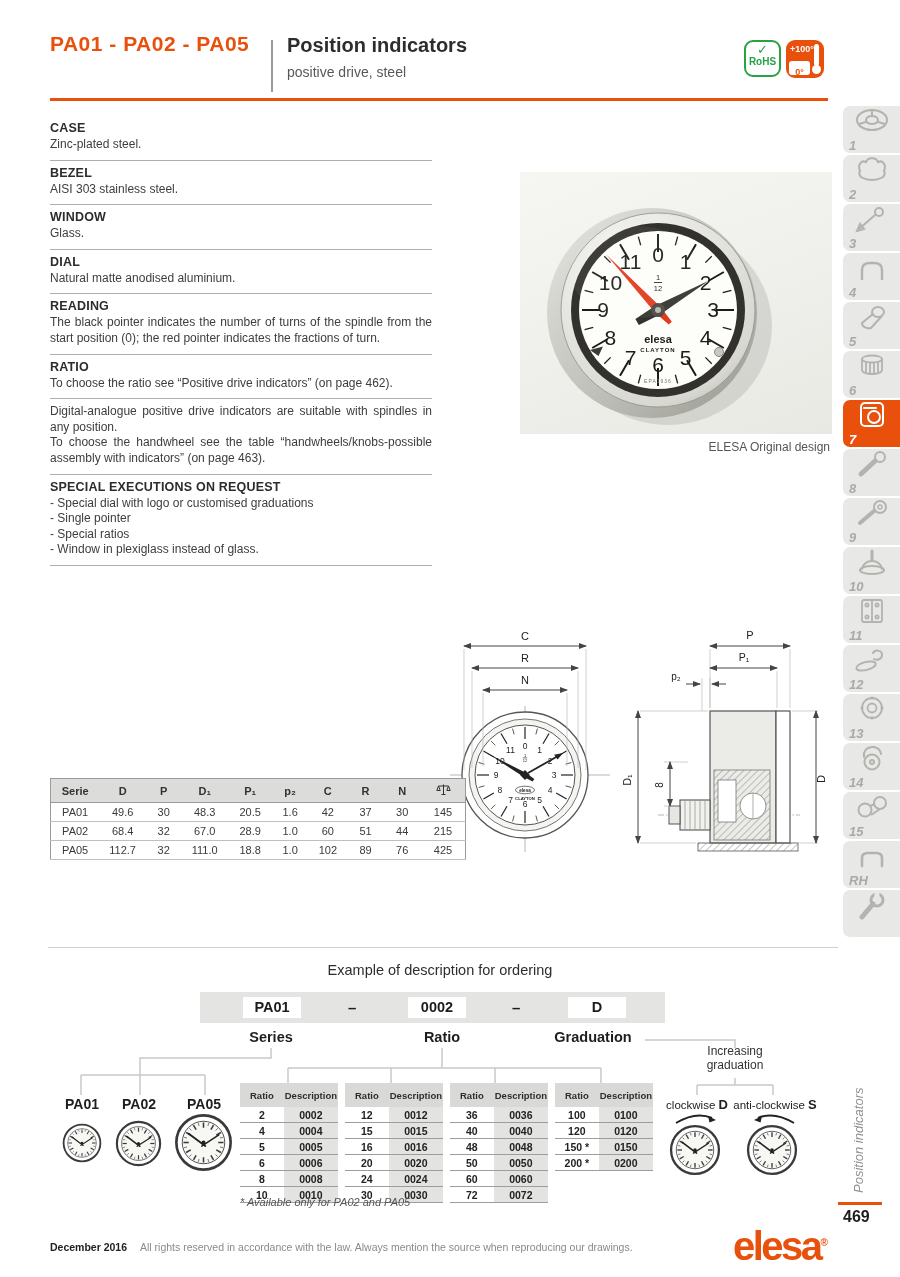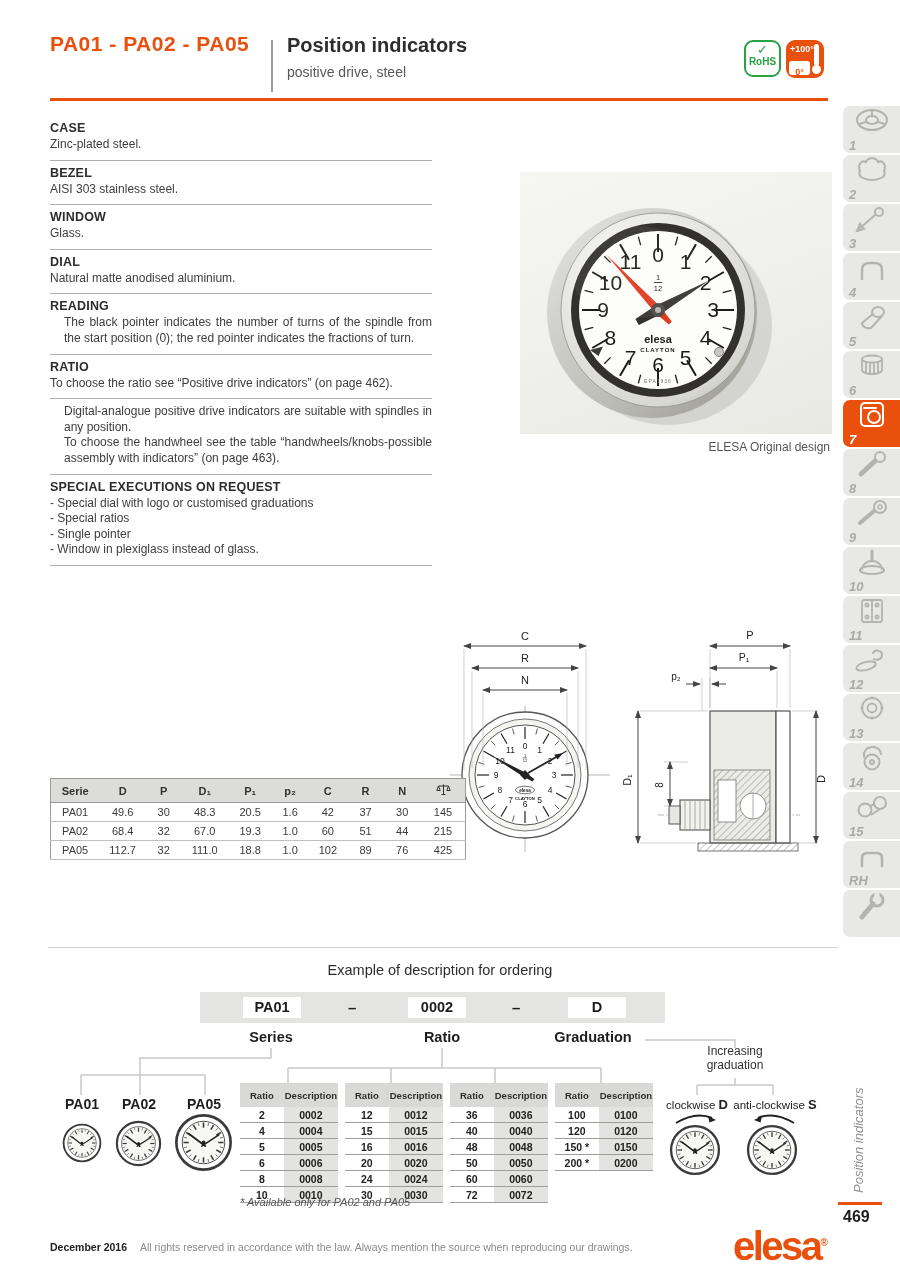--- a/index.html
+++ b/index.html
@@ -22,21 +22,21 @@
   .temp .lowbox{position:absolute;left:3px;bottom:3px;width:21px;height:14px;background:#fff;
         border-radius:3px;text-align:center;}
   .temp .lowbox span{color:#e8500c;font-size:9px;font-weight:700;line-height:14px;}
   .temp .therm{position:absolute;right:5px;top:4px;width:5px;height:22px;background:#fff;border-radius:3px;}
   .temp .bulb{position:absolute;right:3px;bottom:4px;width:9px;height:9px;background:#fff;border-radius:50%;}
   
   .secs{left:50px;top:116px;width:382px;}
   .sec{border-bottom:1px solid #aeaeac;padding:5px 0 7px;}
   .sec h3{margin:0 0 2px;font-size:12.5px;font-weight:700;color:#2c2c2c;letter-spacing:.2px;}
   .sec p{margin:0;font-size:12px;line-height:1.3;color:#3d3d3d;}
-  .sec p.j{text-align:justify;margin-left:14px;}
+  .sec p.j{text-align:justify;}
   
   .photo{left:520px;top:172px;width:312px;height:262px;background:linear-gradient(160deg,#f6f6f3,#e9e9e4);}
   .photo-cap{left:560px;top:440px;width:270px;text-align:right;font-size:12px;color:#555;}
   
   .drawing{left:448px;top:620px;}
   
   .dimtab{left:50px;top:778px;width:416px;border-collapse:collapse;}
   .dimtab th{background:#dcdcda;font-size:11px;font-weight:700;color:#333;height:21px;border:1px solid #9a9a98;border-left:none;border-right:none;}
   .dimtab td{font-size:11px;text-align:center;height:16px;border-bottom:1px solid #bfbfbd;color:#3a3a3a;}
   .dimtab{border:1px solid #9a9a98;}
@@ -168,22 +168,22 @@
       <h3>RATIO</h3>
       <p>To choose the ratio see “Positive drive indicators” (on page 462).</p>
     </div>
     <div class="sec">
       <p class="j">Digital-analogue positive drive indicators are suitable with spindles in any position.</p>
       <p class="j">To choose the handwheel see the table “handwheels/knobs-possible assembly with indicators” (on page 463).</p>
     </div>
     <div class="sec">
       <h3>SPECIAL EXECUTIONS ON REQUEST</h3>
       <p>- Special dial with logo or customised graduations</p>
+      <p>- Single pointer</p>
       <p>- Special ratios</p>
-      <p>- Single pointer</p>
       <p>- Window in plexiglass instead of glass.</p>
     </div>
   </div>
 
   <div class="abs photo">
     <svg class="abs" style="left:18px;top:18px" width="240" height="240" viewBox="0 0 240 240">
       <defs>
         <linearGradient id="gCase" x1="0" y1="0" x2="1" y2="1">
           <stop offset="0" stop-color="#e6e6e2"></stop>
             <stop offset="0.6" stop-color="#bdbdb7"></stop>
@@ -454,21 +454,21 @@
           <td>42</td>
           <td>37</td>
           <td>30</td>
           <td>145</td>
         </tr>
         <tr>
           <td>PA02</td>
           <td>68.4</td>
           <td>32</td>
           <td>67.0</td>
-          <td>19.3</td>
+          <td>28.9</td>
           <td>1.0</td>
           <td>60</td>
           <td>51</td>
           <td>44</td>
           <td>215</td>
         </tr>
         <tr>
           <td>PA05</td>
           <td>112.7</td>
           <td>32</td>

